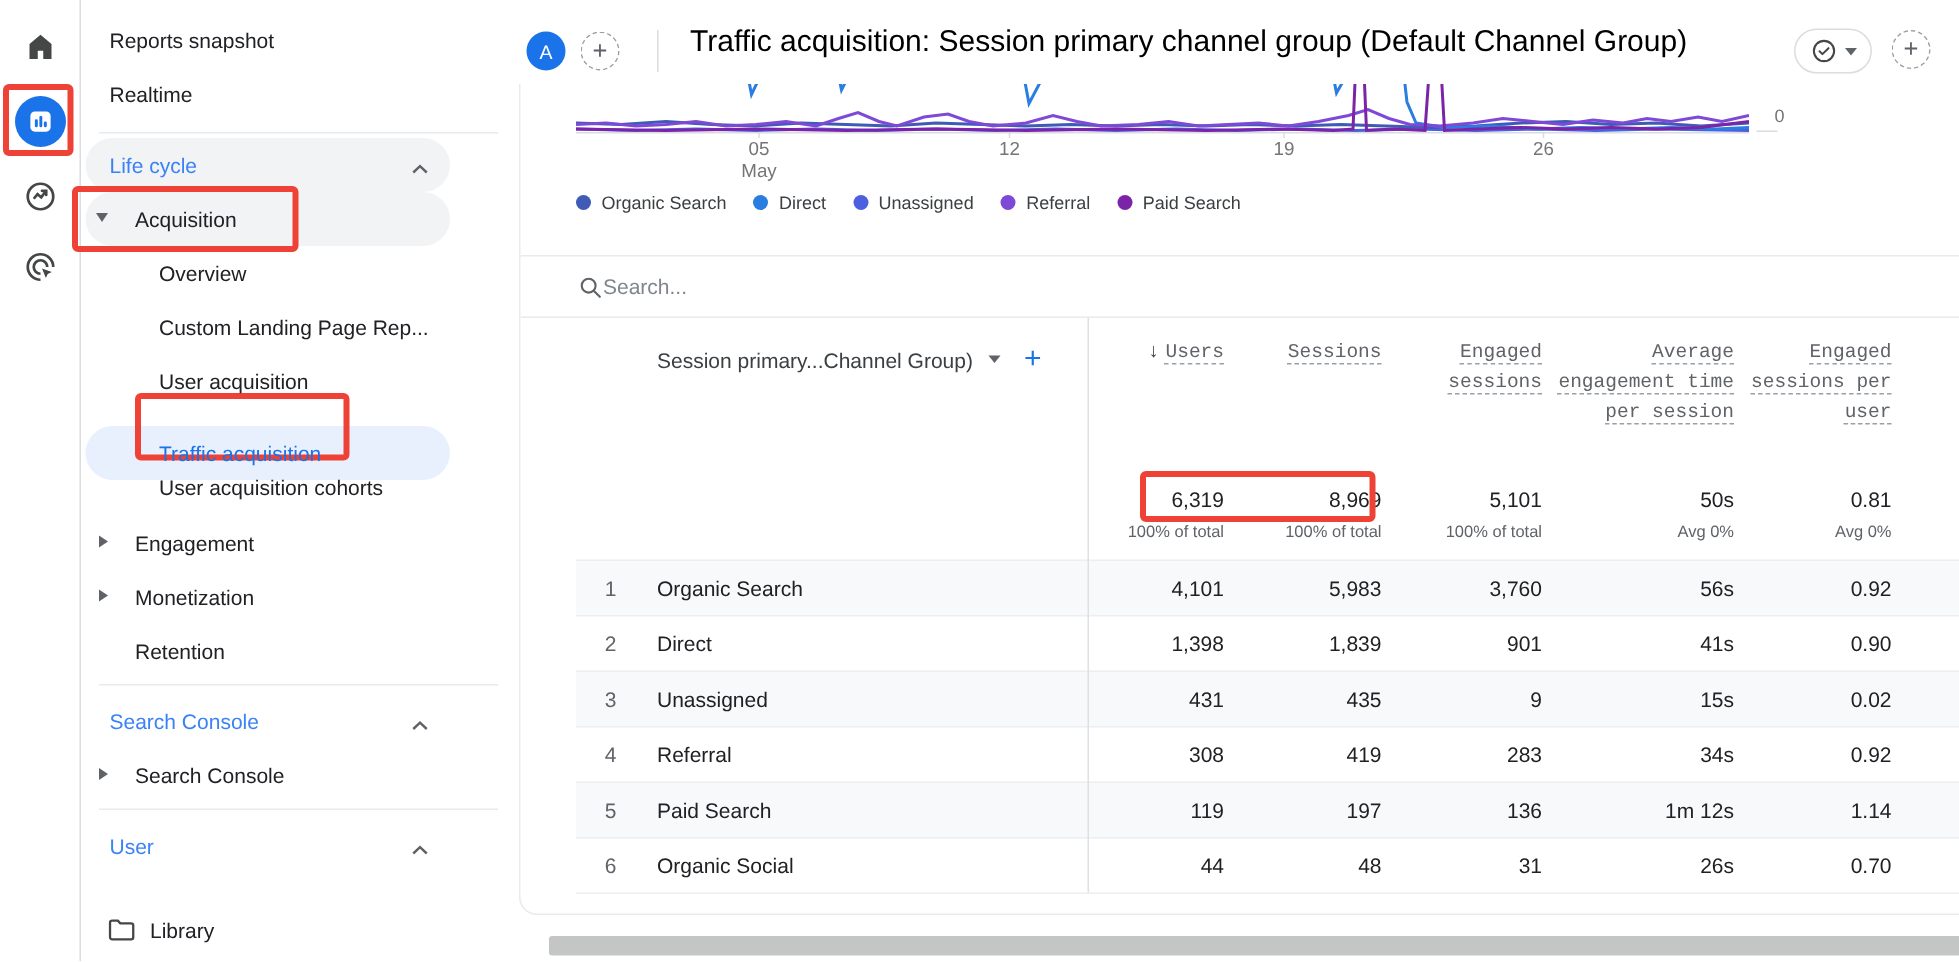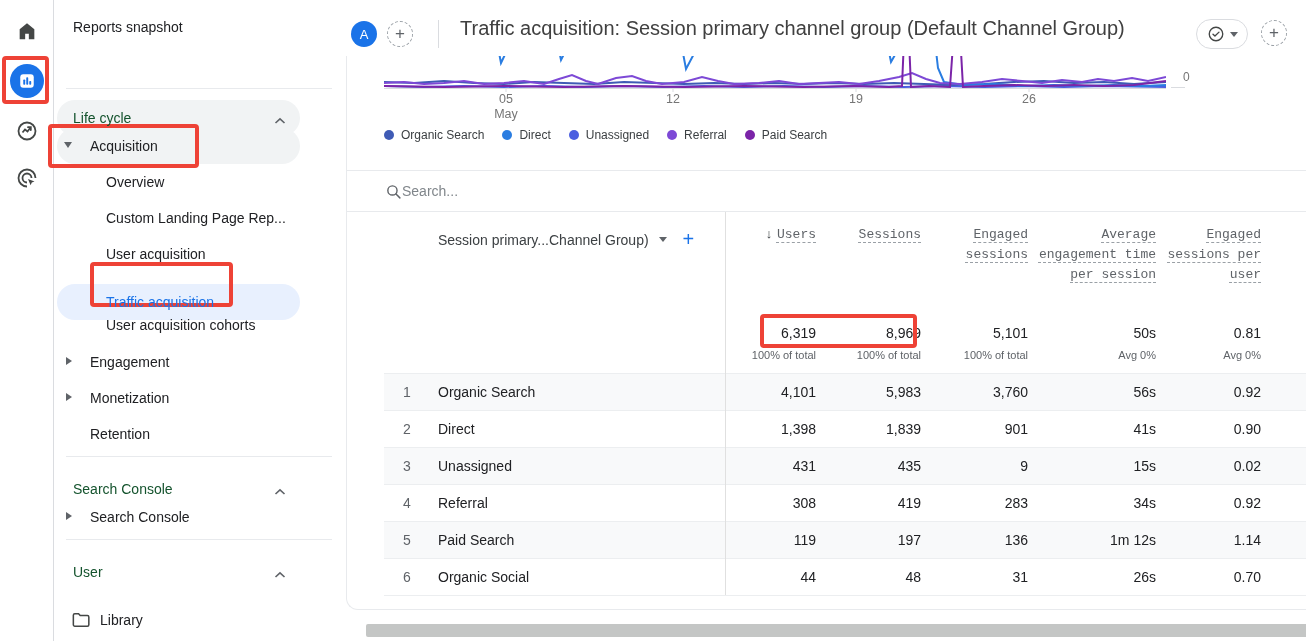--- a/index.html
+++ b/index.html
@@ -13,36 +13,36 @@
   .reports-circle { width:34px; height:34px; border-radius:50%; background:#1a73e8; display:flex; align-items:center; justify-content:center; }
 
   
   .sidebar { position:absolute; left:54px; top:0; width:291px; height:544px; background:#fff; }
   .side-row { position:absolute; left:0; width:291px; height:36px; display:flex; align-items:center; font-size:14px; color:#202124; cursor:pointer; }
   .side-pill { position:absolute; left:3px; top:0; width:243px; height:36px; border-radius:18px; z-index:0; }
   .pill-gray { background:#f1f3f4; }
   .pill-blue { background:#e8f0fe; }
   .side-label { position:relative; z-index:1; }
   .lvl-top { padding-left:19px; }
-  .lvl-head { padding-left:19px; color:#14532d;margin-top:8px; }
+  .lvl-head { padding-left:19px; color:#3b82f6; }
   .lvl-parent { padding-left:36px; font-weight:500; }
   .lvl-child { padding-left:52px; }
   .lvl-sub { padding-left:36px; }
   .selected-link { color:#1a73e8; font-weight:500; }
   .chev { position:absolute; left:220px; top:12px; z-index:1; }
   .tri-down { position:absolute; left:10px; top:14px; width:0; height:0; border-left:4.5px solid transparent; border-right:4.5px solid transparent; border-top:6px solid #5f6368; z-index:1; }
   .tri-right { position:absolute; left:12px; top:13px; width:0; height:0; border-top:4.5px solid transparent; border-bottom:4.5px solid transparent; border-left:6px solid #5f6368; z-index:1; }
   .side-div { position:absolute; left:12px; width:266px; height:0; border-top:1px solid #e8eaed; }
 
   
   .main-header { position:absolute; left:345px; top:0; width:961px; height:56px; background:#fff; }
   .avatar { position:absolute; left:6px; top:21px; width:26px; height:26px; border-radius:50%; background:#1a73e8; color:#fff; font-size:13px; font-weight:500; display:flex; align-items:center; justify-content:center; cursor:pointer; }
   .dash-circle { position:absolute; width:26px; height:26px; border-radius:50%; border:1px dashed #9aa0a6; color:#5f6368; font-size:17px; font-weight:300; display:flex; align-items:center; justify-content:center; cursor:pointer; }
   .hdr-divider { position:absolute; left:93px; top:20px; width:0; height:28px; border-left:1px solid #dadce0; }
-  .page-title { position:absolute; left:115px; top:0; height:56px; display:flex; align-items:center; font-size:20px; color:#404040; white-space:nowrap; }
+  .page-title { position:absolute; left:115px; top:0; height:56px; display:flex; align-items:center; font-size:20px; color:#000000; white-space:nowrap; }
   .check-pill { position:absolute; left:851px; top:19px; width:52px; height:30px; border:1px solid #dadce0; border-radius:15px; display:flex; align-items:center; justify-content:center; gap:5px; cursor:pointer; background:#fff; }
   .caret-dn { width:0; height:0; border-left:4px solid transparent; border-right:4px solid transparent; border-top:5px solid #5f6368; }
 
   
   .card { position:absolute; left:346px; top:56px; width:960px; height:554px; background:#fff; border-left:1px solid #e8eaed; border-bottom:1px solid #e8eaed; border-radius:0 0 0 12px; overflow:hidden; }
   .chart-svg { position:absolute; left:37px; top:0; }
   .ytick-line { position:absolute; left:824px; top:31px; width:14px; border-top:1px solid #dadce0; }
   .ytick { position:absolute; left:836px; top:14px; font-size:12px; color:#757575; }
   .xlab { position:absolute; top:36px; font-size:12.5px; color:#757575; text-align:center; width:40px; line-height:15px; }
   .legend { position:absolute; left:37px; top:72px; display:flex; gap:18px; align-items:center; }
@@ -118,20 +118,23 @@
           <path d="M20.5 12a8.5 8.5 0 1 0-8.5 8.5"></path>
           <path d="M16.5 12A4.5 4.5 0 1 0 12 16.5"></path>
           <path d="M13 13l6.5 2.4-2.7 1.2-1.2 2.7z" fill="#444746" stroke="none"></path>
         </svg>
     </div>
   </div>
 
   <div class="sidebar">
     <div class="side-row lvl-top" style="top:9px">
         <span class="side-label">Reports snapshot</span>
+      </div>
+    <div class="side-row lvl-top" style="top:45px">
+        <span class="side-label">Realtime</span>
       </div>
     <div class="side-div" style="top:88px"></div>
 
     <div class="side-row lvl-head" style="top:92px">
       <span class="side-pill pill-gray"></span>
       <span class="side-label">Life cycle</span>
       <span class="chev"><svg width="12" height="8" viewBox="0 0 12 8" fill="none" stroke="#5f6368" stroke-width="1.6">
             <path d="M1.5 6 6 1.8 10.5 6"></path>
           </svg></span>
     </div>

